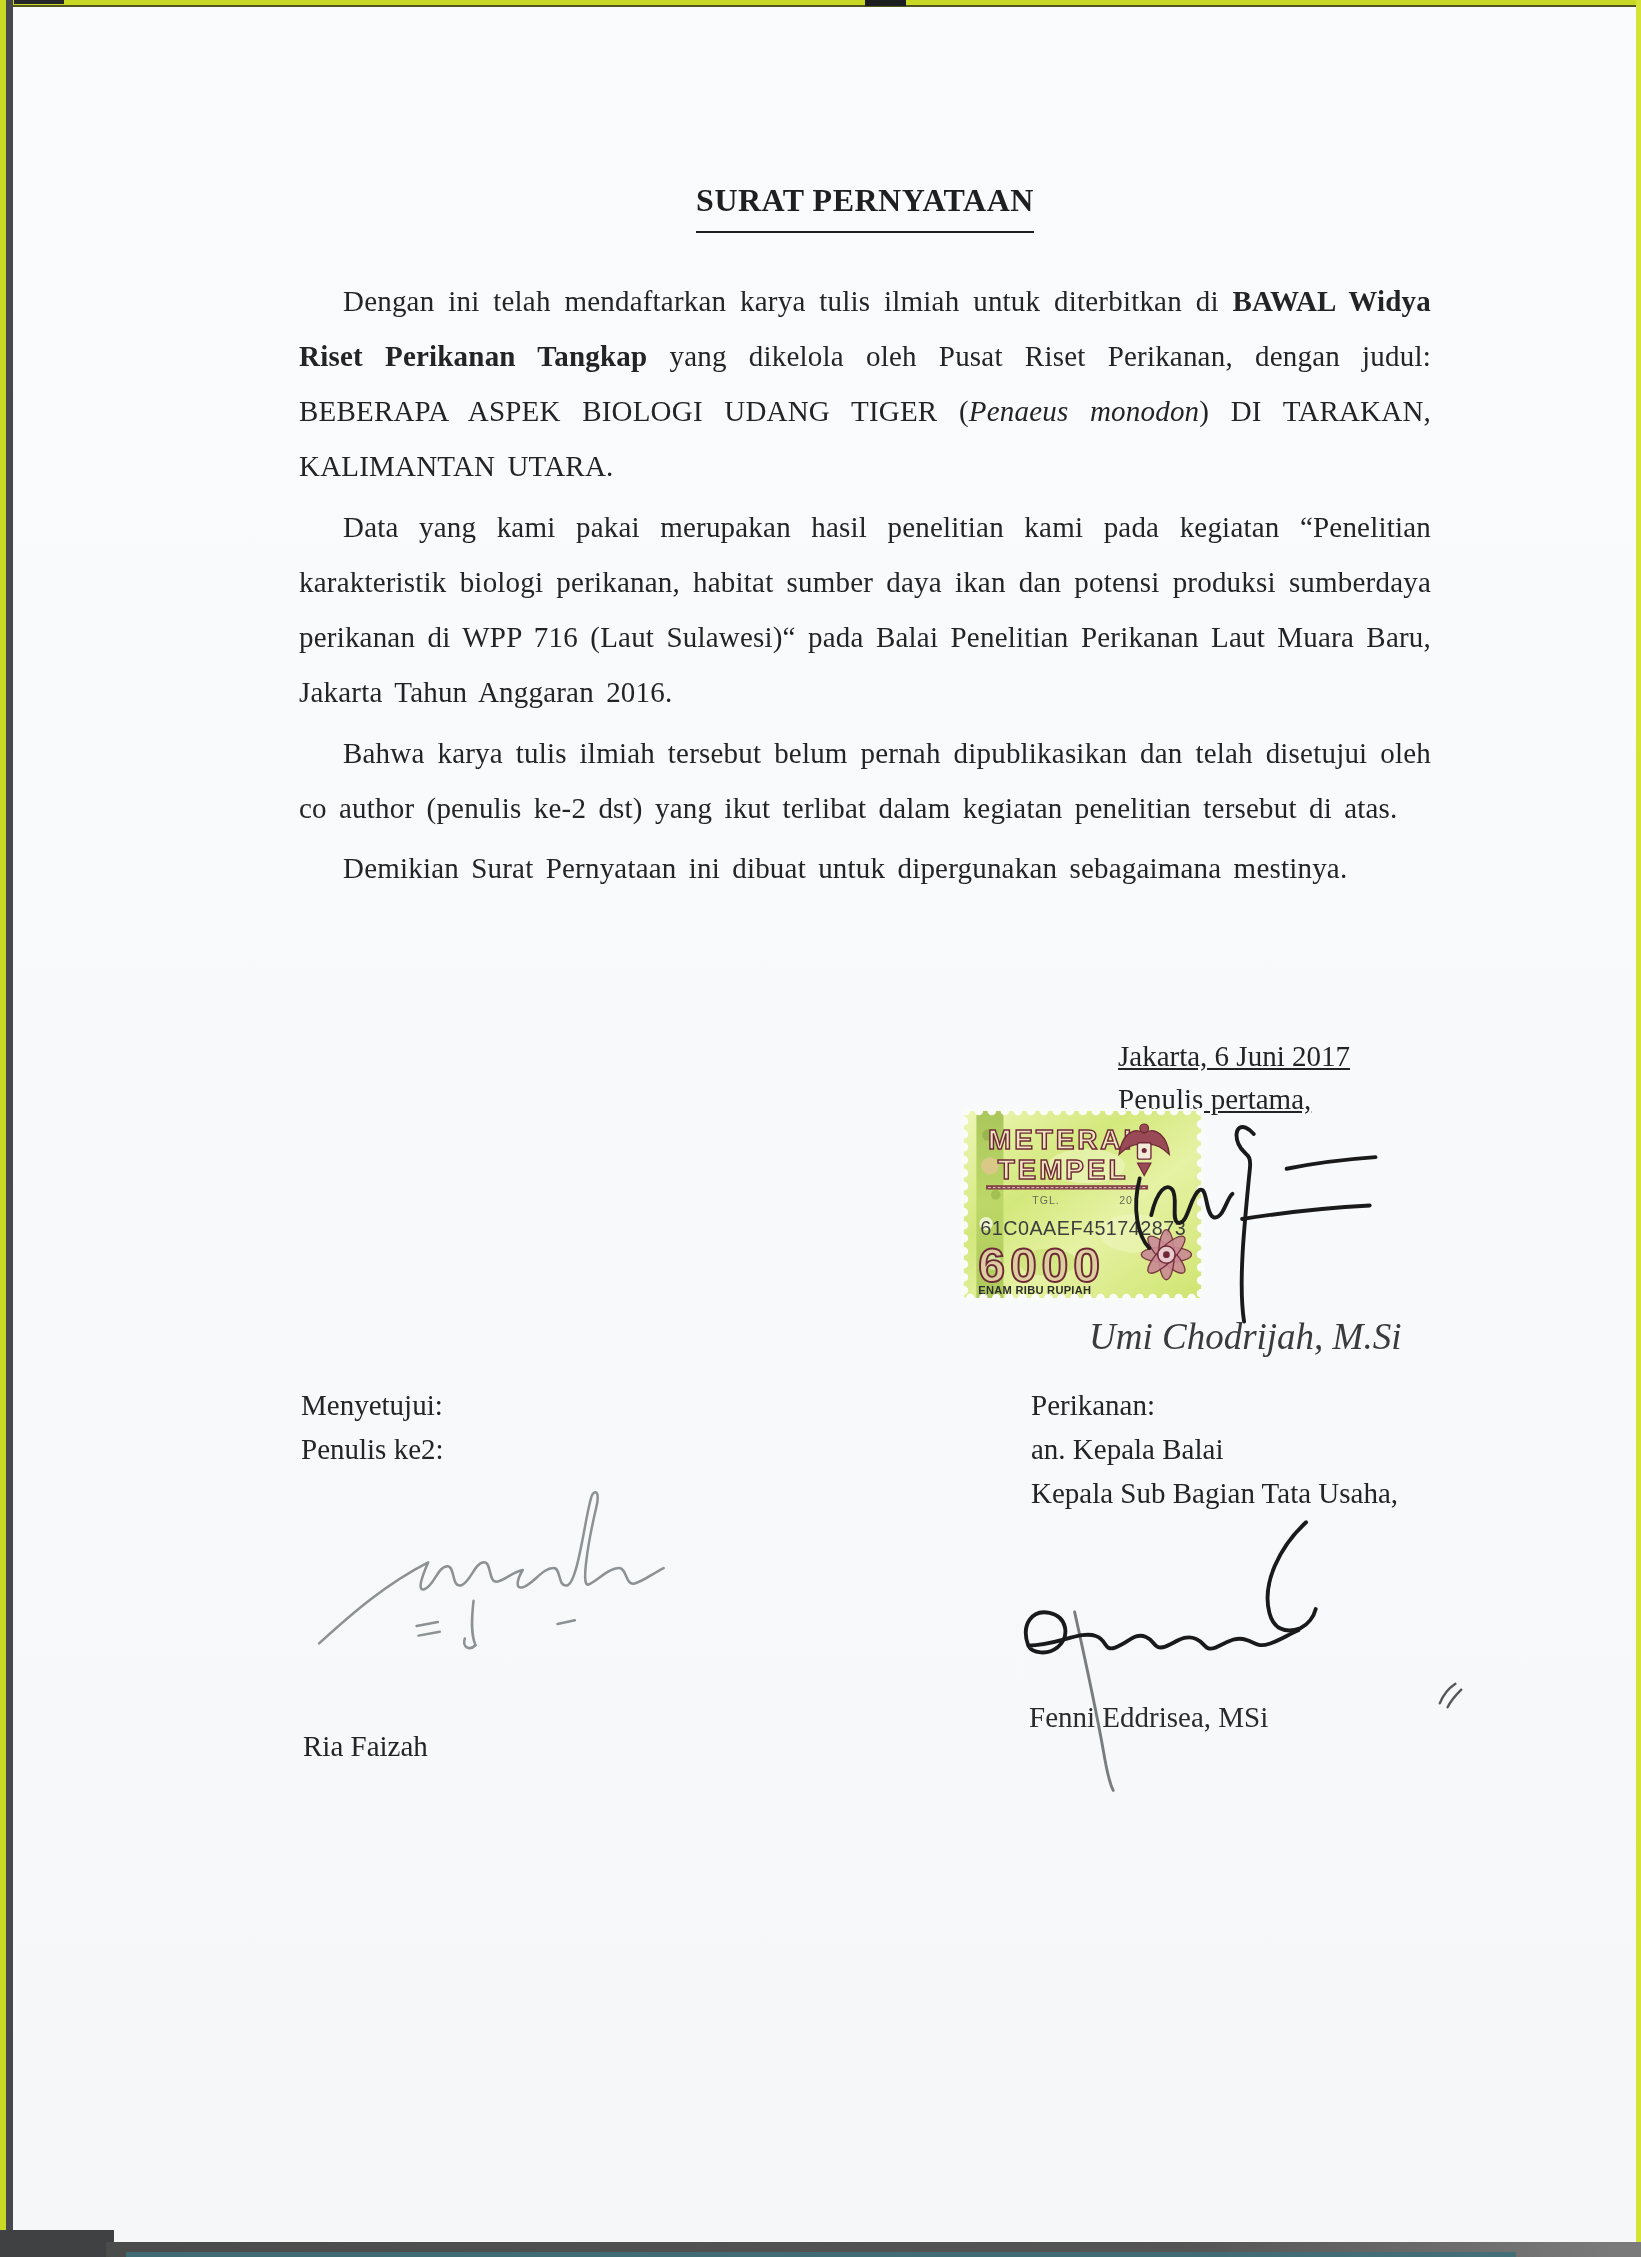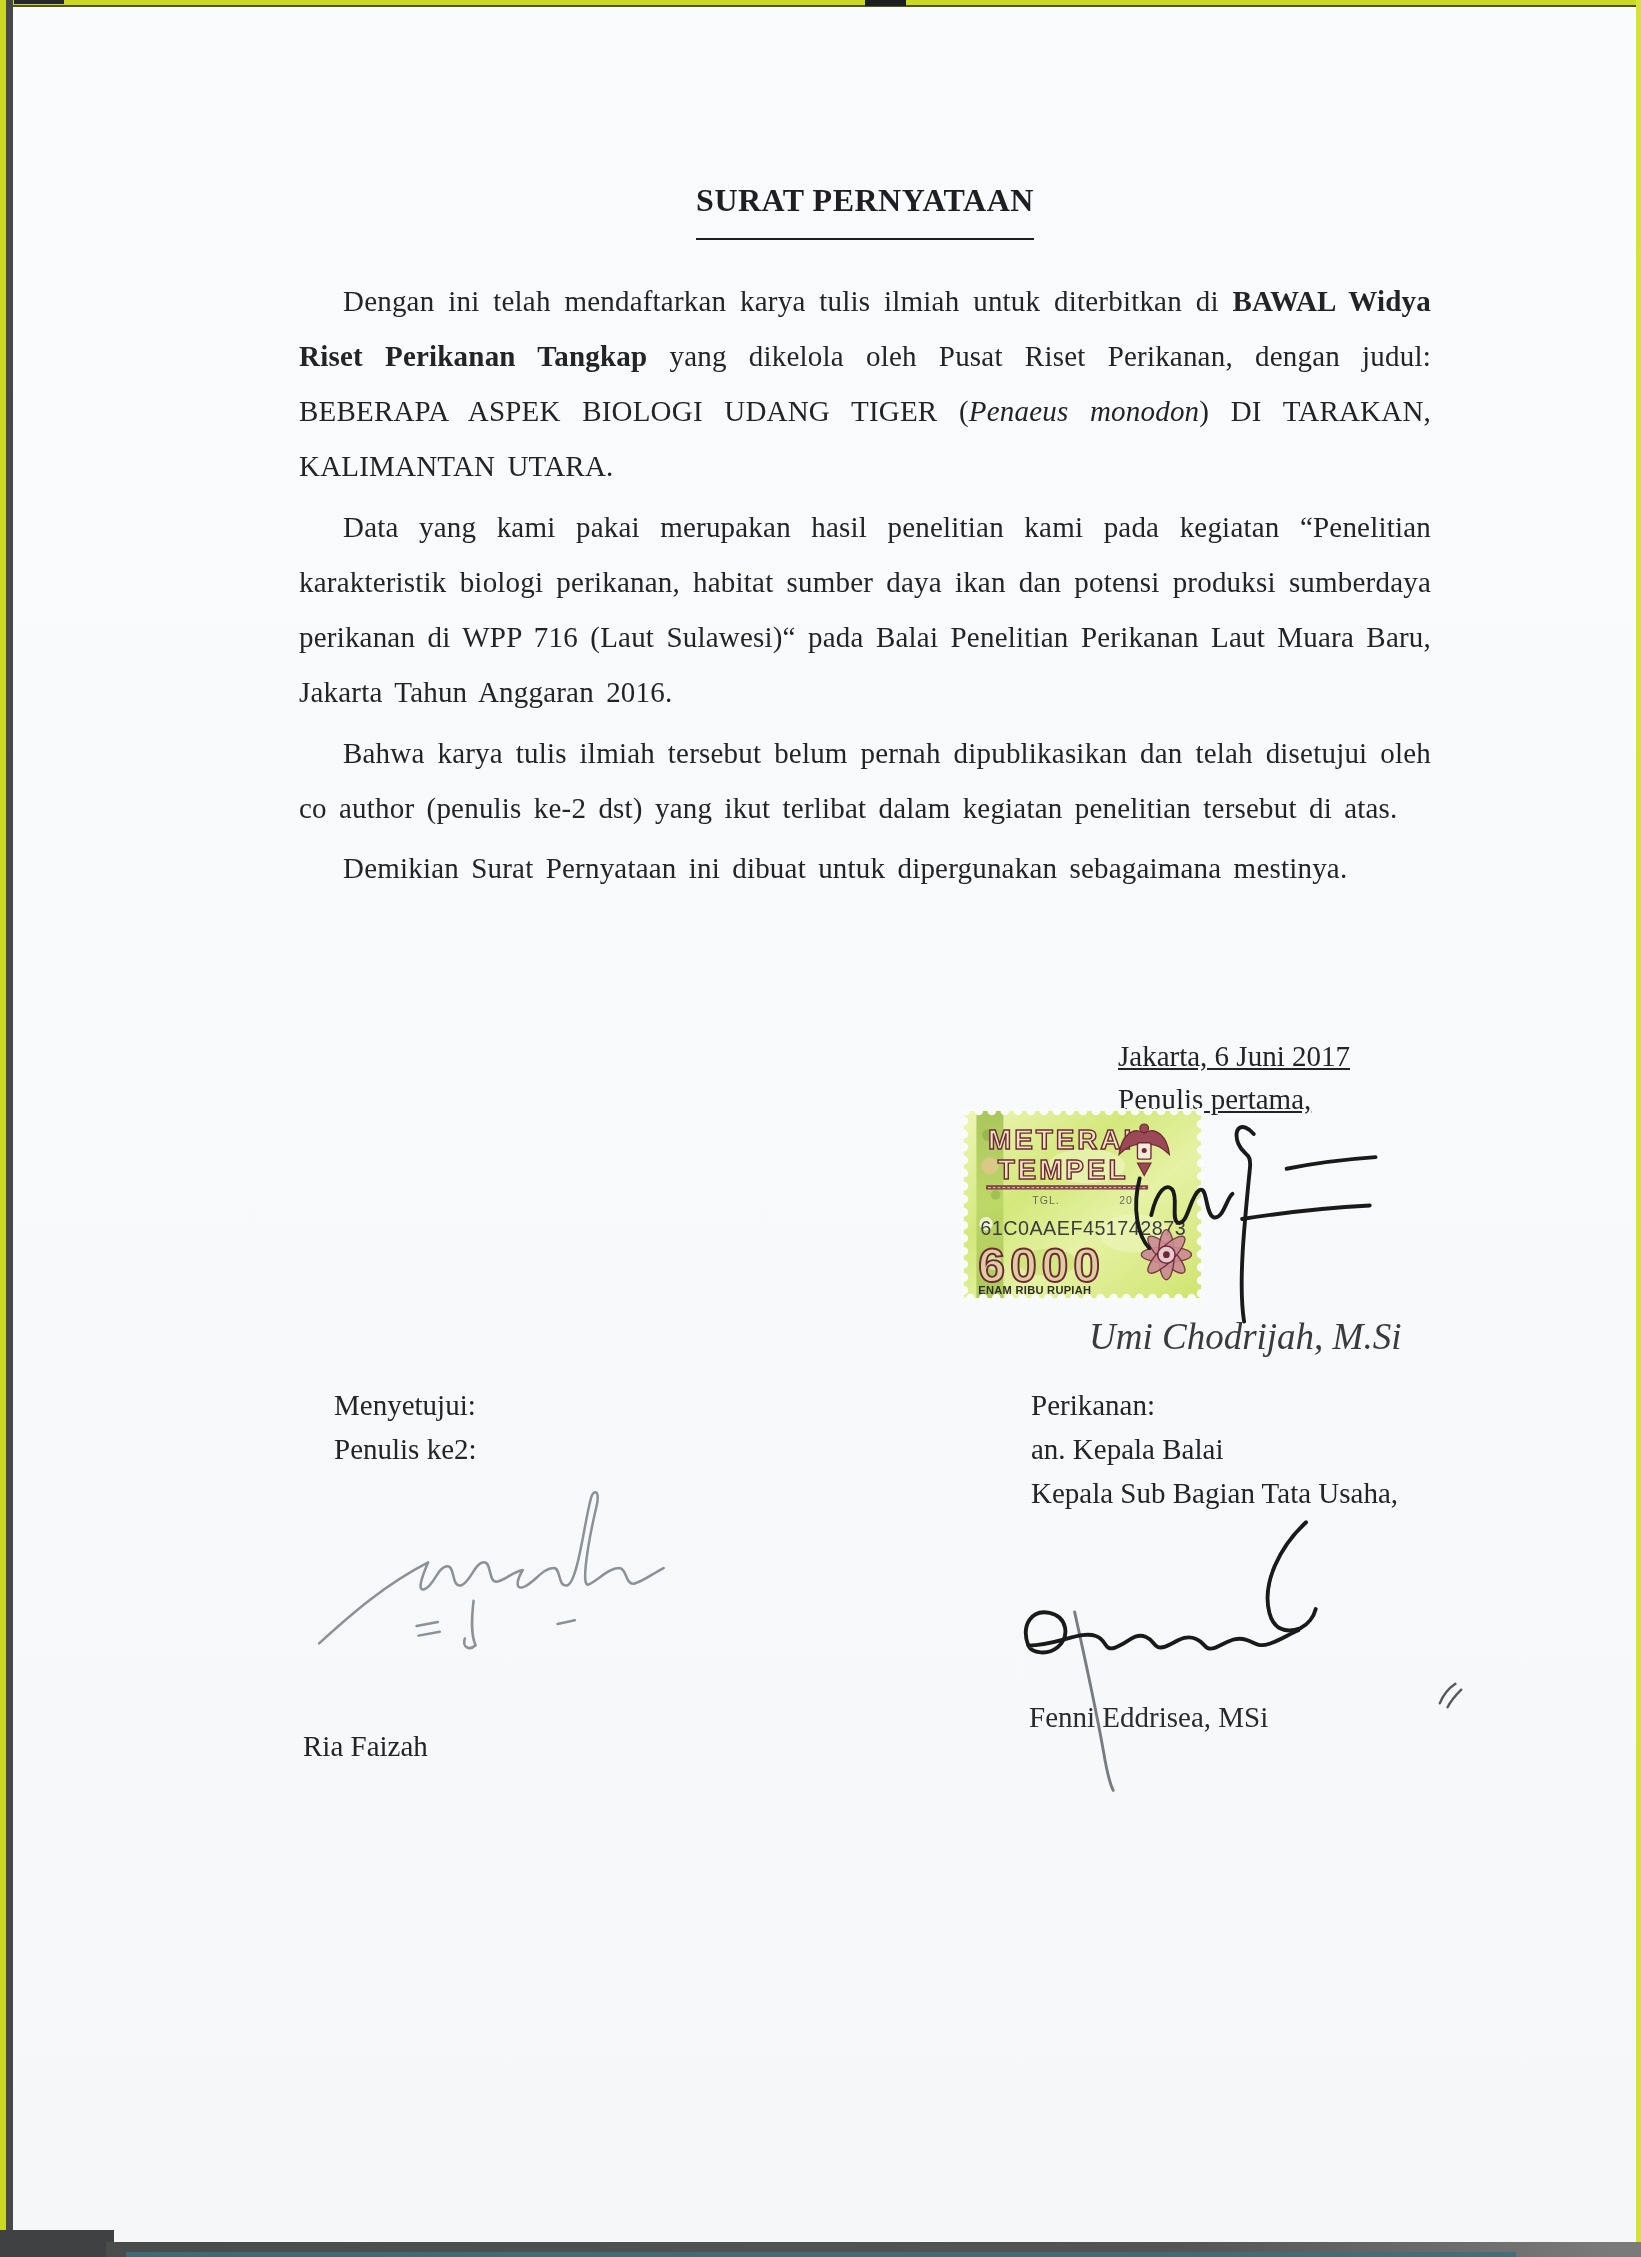--- a/index.html
+++ b/index.html
@@ -20,29 +20,29 @@
   .edge-left-dark{position:absolute;left:5.8px;top:0;width:6.8px;height:2257px;background:#46484d;}
   .edge-right-green{position:absolute;left:1636px;top:0;width:5.8px;height:2257px;background:#d4e334;}
   .bottom-left-block{position:absolute;left:0;top:2230px;width:114px;height:27px;background:#3f4142;}
   .bottom-band{position:absolute;left:106px;top:2242px;width:1535px;height:15.4px;
     background:linear-gradient(90deg,#4a4c4c 0%,#545454 70%,#7a7a7a 98%);}
   .bottom-teal{position:absolute;left:126px;top:2252px;width:1390px;height:5.8px;background:#3f6f7a;opacity:.9;}
 
   
   .title-wrap{position:absolute;left:299px;top:182px;width:1132px;text-align:center;}
   .title{display:inline-block;font-size:32px;font-weight:bold;letter-spacing:0.5px;
-    border-bottom:2.9px solid #1f1f23;padding-bottom:19px;}
+    border-bottom:2.9px solid #1f1f23;padding-bottom:12px;}
   .body-block{position:absolute;left:299px;top:274px;width:1132px;}
   .body-block p{
     margin:0 0 5.8px 0;text-align:justify;text-indent:44px;
     font-size:29px;line-height:55px;word-spacing:4.8px;letter-spacing:0.2px;color:#242427;
   }
   .closing{position:absolute;left:1118px;top:1035px;font-size:29px;line-height:43px;color:#242427;text-decoration:underline;}
   .name-first{position:absolute;left:1089px;top:1315px;font-size:37px;color:#3b3b3e;font-style:italic;}
-  .left-sign-head{position:absolute;left:301px;top:1383px;font-size:29px;line-height:44px;color:#242427;margin-left:33px;}
+  .left-sign-head{position:absolute;left:301px;top:1383px;font-size:29px;line-height:44px;color:#242427;}
   .right-sign-head{position:absolute;left:1031px;top:1383px;font-size:29px;line-height:44px;color:#242427;}
   .name-second{position:absolute;left:303px;top:1730px;font-size:29px;color:#242427;}
   .name-ack{position:absolute;left:1029px;top:1701px;font-size:29px;color:#2b2b2e;text-align:right;}
 
   
   .stamp{position:absolute;left:961px;top:1108px;width:243px;height:193px;}
   .stamp svg{display:block;width:100%;height:100%;}
   .st-title{font-family:"Liberation Sans",sans-serif;font-weight:bold;font-size:29px;
     fill:#f0e3c0;stroke:#6e2936;stroke-width:1.5px;letter-spacing:3px;}
   .st-small{font-family:"Liberation Sans",sans-serif;font-size:11px;fill:#6a6a58;letter-spacing:1px;}

